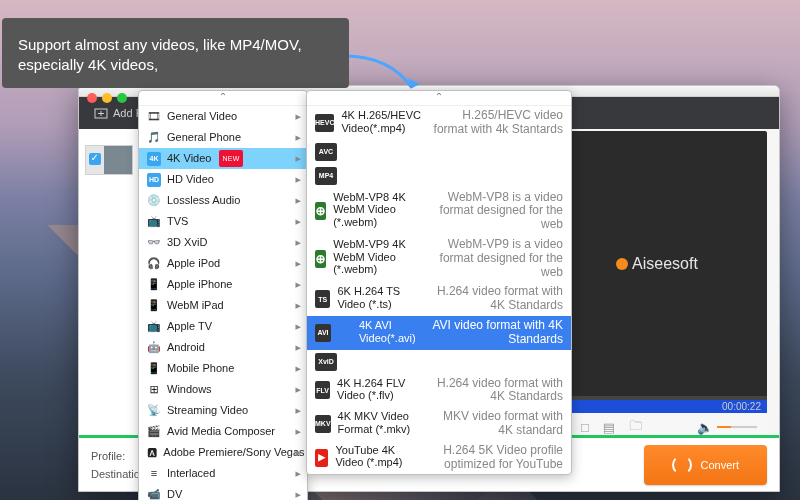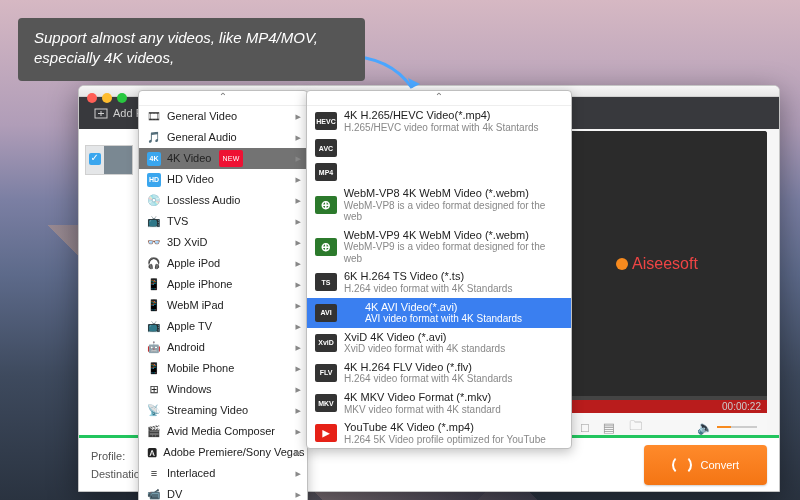--- a/index.html
+++ b/index.html
@@ -1,68 +1,68 @@
 <!DOCTYPE html>
 <html><head>
 <meta charset="utf-8">
 <style>
 html,body{margin:0;padding:0;width:800px;height:500px;font-family:"Lucida Grande","Helvetica Neue",Arial,sans-serif;font-size:11px;overflow:hidden;}
 body{background:linear-gradient(to bottom,#d6b8c3 0%,#b09db8 25%,#7b7fa3 40%,#5d6a8a 55%,#3e4a5e 75%,#2a3340 100%);}
 .mountains{position:absolute;left:0;right:0;bottom:0;height:55%;background:
   linear-gradient(135deg,transparent 0%,transparent 40%,rgba(210,180,160,0.7) 40%,rgba(120,110,120,0.6) 55%,rgba(60,60,80,0.5) 70%,transparent 70%),
   linear-gradient(45deg,transparent 0%,transparent 30%,rgba(180,150,140,0.6) 30%,rgba(90,80,100,0.5) 50%,transparent 50%);
 }
-.callout{position:absolute;left:18px;top:18px;width:315px;background:#565656;color:#fff;border-radius:4px;padding:10px 16px 14px;font-size:15px;line-height:1.3;z-index:30;font-style:italic;}
+.callout{position:absolute;left:2px;top:18px;width:315px;background:#565656;color:#fff;border-radius:4px;padding:17px 16px 14px;font-size:15px;line-height:1.3;z-index:30;}
 .callout-arrow{position:absolute;left:340px;top:50px;z-index:29;}
 .window{position:absolute;left:78px;top:85px;width:700px;height:405px;background:#fff;border:0.5px solid #c5c5c5;border-radius:6px 6px 0 0;box-shadow:0 8px 30px rgba(0,0,0,0.4);overflow:hidden;z-index:10;}
 .titlebar{height:10px;background:linear-gradient(#f6f6f6,#e6e6e6);border-bottom:1px solid #d0d0d0;}
 .tl{position:absolute;left:8px;top:7px;display:flex;gap:5px;}
 .tl span{width:10px;height:10px;border-radius:50%;display:inline-block;}
 .tl .r{background:#ff5f57;}
 .tl .y{background:#febc2e;}
 .tl .g{background:#28c840;}
 .toolbar{height:32px;background:#38393d;color:#cfcfcf;display:flex;align-items:center;padding:0 10px;}
 .toolbar .tb{display:flex;align-items:center;gap:5px;font-size:11px;padding:3px 5px;cursor:pointer;}
 .ic{width:14px;height:14px;display:inline-flex;align-items:center;justify-content:center;}
 .below-toolbar{height:320px;background:#f6f6f6;border-bottom:1px solid #e1e1e1;display:flex;}
 .leftcol{width:60px;display:flex;flex-direction:column;align-items:center;padding-top:10px;background:#fff;border-right:1px solid #eee;}
 .thumb{width:46px;height:28px;background:#7a8892;border:1px solid #d0d0d0;position:relative;margin-top:6px;}
 .thumb::before{content:"";position:absolute;left:0;top:0;width:40%;height:100%;background:#e4e6e8;}
 .check{position:absolute;left:3px;top:7px;width:12px;height:12px;background:#3aa6ee;border-radius:2px;}
 .check::after{content:"✓";color:#fff;font-size:10px;position:absolute;left:1.5px;top:-1px;}
 .preview{position:absolute;right:12px;top:45px;width:220px;height:310px;background:#222;border-radius:3px;display:flex;flex-direction:column;overflow:hidden;}
 .preview-body{flex:1;background:#2b2b2b;display:flex;align-items:center;justify-content:center;position:relative;}
-.brand{color:#ef4444;font-size:16px;font-weight:500;display:flex;align-items:center;gap:4px;}
+.brand{color:#e5e5e5;font-size:16px;font-weight:500;display:flex;align-items:center;gap:4px;}
 .brand .badge{width:12px;height:12px;background:#f78a1e;border-radius:50%;}
 .progress{height:4px;background:#444;position:relative;}
 .progress .bar{position:absolute;left:0;top:0;height:100%;width:3%;background:#f78a1e;}
-.time{font-size:10px;color:#ccc;text-align:right;padding:1px 6px;background:#b91c1c;}
+.time{font-size:10px;color:#ccc;text-align:right;padding:1px 6px;background:#1d4ed8;}
 .pctrl{background:#f7f7f7;height:28px;display:flex;align-items:center;gap:14px;padding:0 10px;color:#999;}
 .pctrl span{font-size:13px;}
 .vol{display:flex;align-items:center;gap:3px;margin-left:auto;}
 .bottombar{position:absolute;left:0;right:0;bottom:0;height:53px;background:#fff;border-top:3px solid #22c55e;display:flex;align-items:center;padding:0 12px;}
 .field{display:flex;align-items:center;gap:6px;font-size:11px;color:#555;}
 .convert{margin-left:auto;background:linear-gradient(#ff8a2b,#f47514);color:#fff;border:none;border-radius:4px;padding:10px 28px;font-size:11px;font-weight:500;display:flex;align-items:center;gap:8px;cursor:pointer;box-shadow:0 1px 2px rgba(0,0,0,0.2);}
 .convert .rot{width:16px;height:16px;border:2px solid #fff;border-radius:50%;border-top-color:transparent;border-bottom-color:transparent;}
 
 .menu{position:absolute;background:#fff;border:0.5px solid #bfbfbf;border-radius:4px;box-shadow:0 3px 12px rgba(0,0,0,0.25);z-index:40;overflow:hidden;}
 .menu .arrow-row{text-align:center;color:#777;font-size:10px;height:14px;line-height:12px;border-bottom:1px solid #eee;cursor:pointer;}
 .cat-menu{left:138px;top:90px;width:168px;}
 .cat-item{display:flex;align-items:center;gap:6px;padding:2px 18px 2px 8px;color:#222;cursor:pointer;position:relative;height:17px;line-height:17px;white-space:nowrap;}
 .cat-item .cicon{width:14px;height:14px;font-size:11px;display:inline-flex;align-items:center;justify-content:center;}
-.cat-item.sel{background:#737373;}
+.cat-item.sel{background:#7dd3fc;}
 .cat-item .new{background:#e13; color:#fff;font-size:7px;padding:0 3px;border-radius:2px;margin-left:2px;letter-spacing:0.3px;}
 .cat-item::after{content:"▶";font-size:7px;color:#8a8a8a;position:absolute;right:6px;}
 .sub-menu{left:306px;top:90px;width:264px;}
 .sub-item{display:flex;align-items:center;gap:7px;padding:3px 8px;cursor:pointer;}
 .sub-item .sicon{width:22px;height:18px;font-size:7px;background:#333;color:#fff;border-radius:2px;display:inline-flex;align-items:center;justify-content:center;font-weight:bold;line-height:1;}
 .sub-item .sicon.yt{background:#e62117;font-size:9px;}
-.sub-item .txtcol{display:flex;flex-direction:column;line-height:1.15;}
+.sub-item .txtcol{display:flex;line-height:1.15;}
 .sub-item .t1{color:#222;font-size:11px;}
-.sub-item .t2{color:#888;font-size:10px;}
+.sub-item .t2{color:#888;font-size:12px;text-align:right;}
 .sub-item.sel{background:#3a7ff0;gap:28px;}
 .sub-item.sel .t1,.sub-item.sel .t2{color:#fff;}
 .sub-item .sicon.web{background:#2c7a2c;font-size:12px;}
 </style>
 </head>
 <body>
 
 <div class="mountains"></div>
 
 <div class="callout">
@@ -146,21 +146,21 @@
 
 <div class="menu cat-menu">
   <div class="arrow-row"><span>⌃</span></div>
   <div id="cat-list">
       <div class="cat-item">
         <span class="cicon">🎞</span>
         <span>General Video</span>
       </div>
       <div class="cat-item">
         <span class="cicon">🎵</span>
-        <span>General Audio</span>
+        <span>General Phone</span>
       </div>
       <div class="cat-item sel">
         <span class="cicon" style="background: rgb(58, 166, 238); color: rgb(255, 255, 255); font-size: 7px; font-weight: bold; border-radius: 2px;">4K</span>
         <span>4K Video</span>
         <span class="new">NEW</span>
       </div>
       <div class="cat-item">
         <span class="cicon" style="background: rgb(58, 166, 238); color: rgb(255, 255, 255); font-size: 7px; font-weight: bold; border-radius: 2px;">HD</span>
         <span>HD Video</span>
       </div>
@@ -267,24 +267,20 @@
       </div>
       <div class="sub-item sel">
         <span class="sicon">AVI</span>
         <span class="txtcol">
           <span class="t1">4K AVI Video(*.avi)</span>
           <span class="t2">AVI video format with 4K Standards</span>
         </span>
       </div>
       <div class="sub-item">
         <span class="sicon">XviD</span>
-        <span class="txtcol">
-          <span class="t1">XviD 4K Video (*.avi)</span>
-          <span class="t2">XviD video format with 4K standards</span>
-        </span>
       </div>
       <div class="sub-item">
         <span class="sicon">FLV</span>
         <span class="txtcol">
           <span class="t1">4K H.264 FLV Video (*.flv)</span>
           <span class="t2">H.264 video format with 4K Standards</span>
         </span>
       </div>
       <div class="sub-item">
         <span class="sicon">MKV</span>

